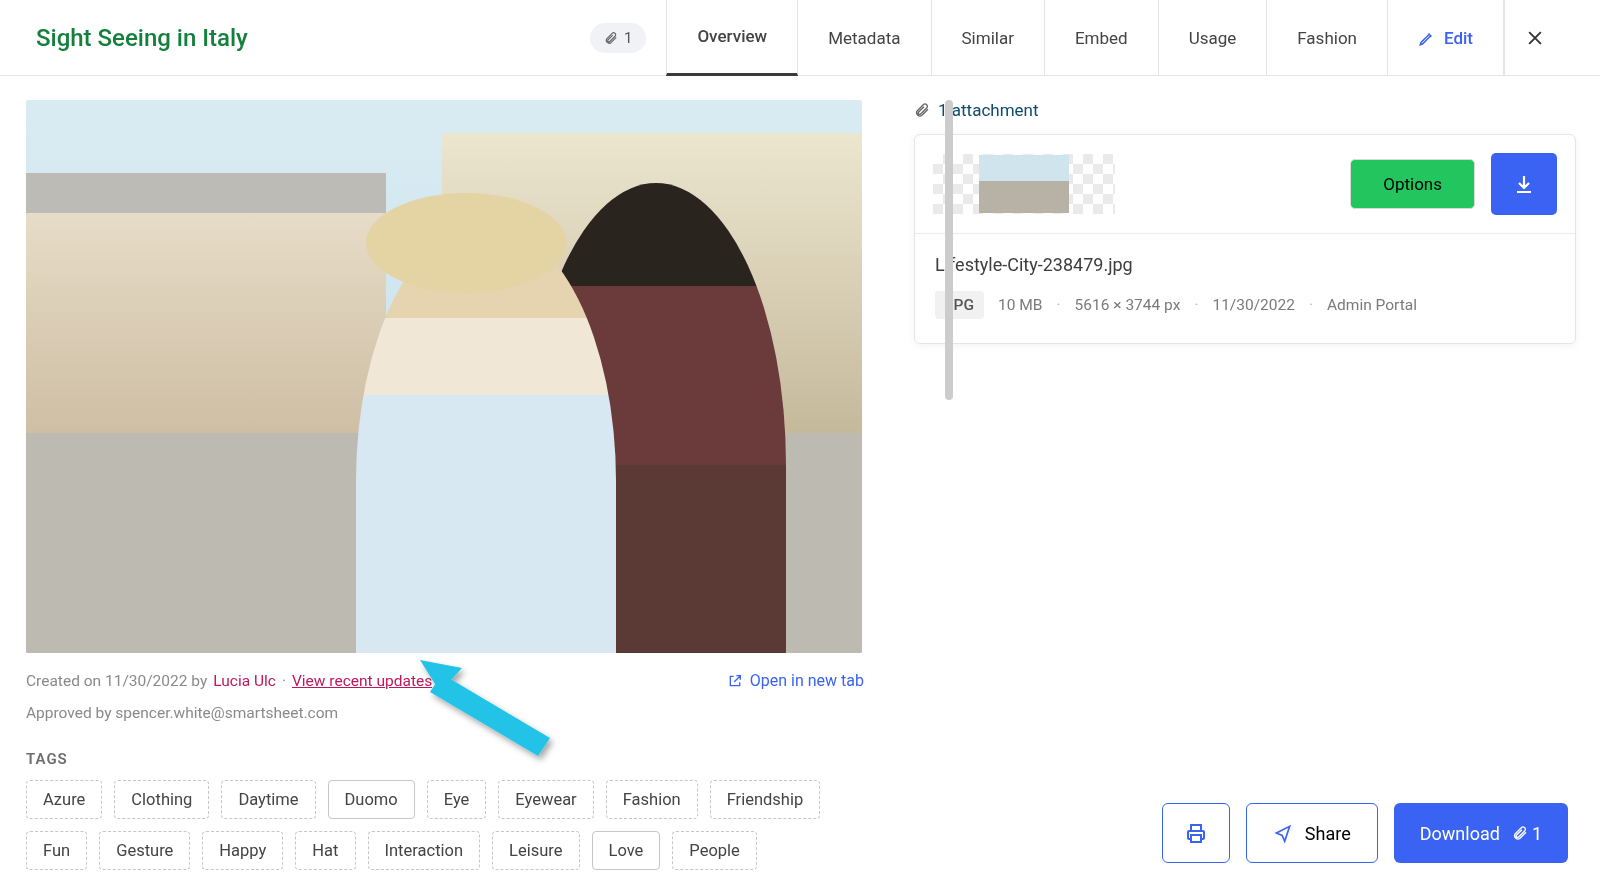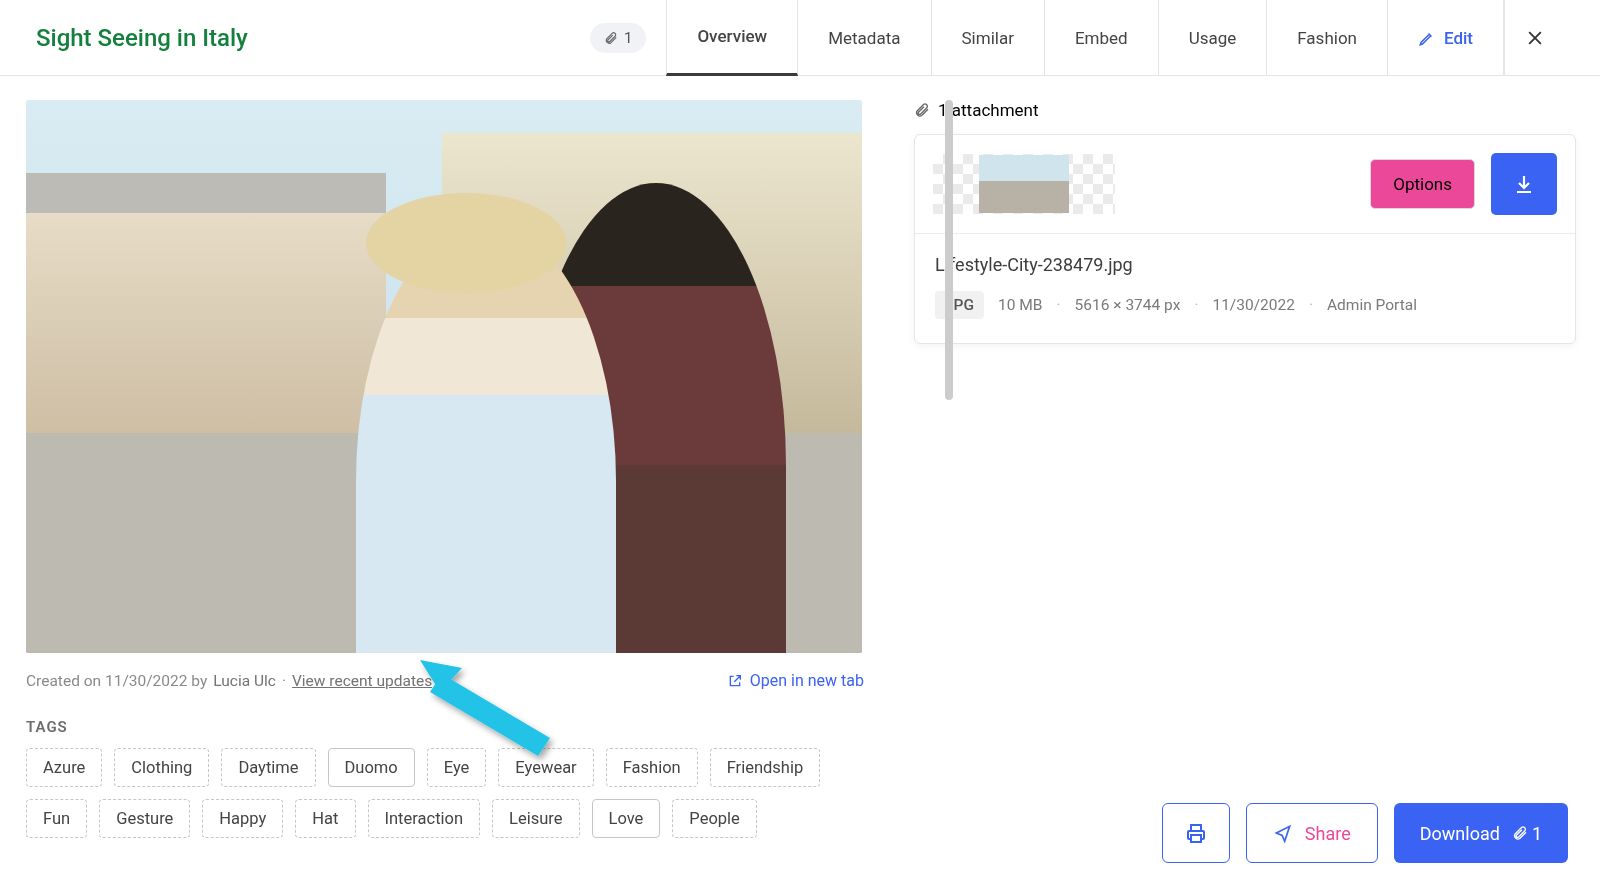--- a/index.html
+++ b/index.html
@@ -30,56 +30,56 @@
 .bldg.b1 { left:0; width:360px; height:300px; background:linear-gradient(#e7dcc7,#c9b99e); border-top:40px solid #bdbbb6; }
 .bldg.b2 { right:0; width:420px; height:340px; background:linear-gradient(#ece6cf,#c0b395); }
 .plaza { position:absolute; bottom:0; left:0; right:0; height:220px; background:#bdbab2; }
 .fig { position:absolute; bottom:0; border-radius:50% 50% 0 0 / 60% 60% 0 0; }
 .fig.w { left:330px; width:260px; height:430px; background:linear-gradient(180deg,#e6d3b0 0 22%, #f1e7d6 22% 40%, #d7e8f2 40% 100%); }
 .fig.m { left:500px; width:260px; height:470px; background:linear-gradient(180deg,#2a241e 0 22%, #6a3b3a 22% 60%, #5b3934 60% 100%); }
 .hat { position:absolute; left:340px; bottom:360px; width:200px; height:100px; border-radius:50%; background:#e4d3a3; }
 
 
 .meta-line { margin-top:18px; font-size:15.5px; color:#8a8a8a; display:flex; align-items:center; gap:6px; flex-wrap:wrap; }
-.meta-line .lk { color:#737373; cursor:pointer; }
+.meta-line .lk { color:#be185d; cursor:pointer; }
 .meta-line .ul { text-decoration:underline; }
 .meta-line.row2 { margin-top:14px; }
 .opentab { margin-left:auto; color:#3a63f3; font-size:16px; display:inline-flex; align-items:center; gap:7px; cursor:pointer; }
 
 
 .arrow-wrap { position:absolute; left:420px; top:660px; pointer-events:none; }
 .arrow-svg { width:160px; height:110px; }
 
 
 .tags-hdr { margin-top:28px; font-size:15px; letter-spacing:1px; color:#6d6d6d; font-weight:600; }
 .tags { margin-top:12px; display:flex; flex-wrap:wrap; gap:12px; }
 .tag { padding:9px 16px; border:1px dashed #c6c6c6; border-radius:4px; font-size:16.5px; color:#444; cursor:pointer; }
 .tag.solid { border-style:solid; }
 
 
-.att-hdr { display:flex; align-items:center; gap:8px; font-size:17px; color:#000000; margin-bottom:14px; }
+.att-hdr { display:flex; align-items:center; gap:8px; font-size:17px; color:#0c4a6e; margin-bottom:14px; }
 .att-card { border:1px solid #e5e5e5; border-radius:6px; box-shadow:0 2px 8px rgba(0,0,0,0.05); }
 .att-top { padding:18px; display:flex; align-items:center; gap:16px; border-bottom:1px solid #ececec; }
 .thumb { width:182px; height:60px; background:
   repeating-conic-gradient(#eaeaea 0 25%, #ffffff 0 50%) 0 0/20px 20px;
   position:relative; display:flex; align-items:center; justify-content:center;}
 .thumb-inner { width:90px; height:58px; background:linear-gradient(#cfe4ed 0 45%,#b8b2a6 45% 100%); }
-.opt-btn { margin-left:auto; border:1px solid #d9d9d9; background:#ec4899; border-radius:5px; padding:14px 22px; font-size:17px; cursor:pointer; }
+.opt-btn { margin-left:auto; border:1px solid #d9d9d9; background:#22c55e; border-radius:5px; padding:14px 32px; font-size:17px; cursor:pointer; }
 .dl-btn { width:66px; height:62px; background:#3a63f3; border-radius:5px; display:flex; align-items:center; justify-content:center; cursor:pointer; }
 
 .att-body { padding:20px 20px 24px 20px; }
 .fname { font-size:18px; color:#3d3d3d; margin-bottom:16px; }
 .chips { display:flex; align-items:center; gap:14px; font-size:15.5px; color:#7a7a7a; flex-wrap:wrap;}
 .chip { background:#f1f1f1; border-radius:4px; padding:5px 10px; font-weight:500; color:#555; }
 .dot { color:#b8b8b8; }
 
 
 .footer { position:absolute; right:32px; bottom:24px; display:flex; gap:16px; }
 .fbtn { height:60px; border-radius:6px; display:flex; align-items:center; justify-content:center; gap:12px; font-size:18px; cursor:pointer; padding:0 26px; }
-.fbtn.outline { border:1.5px solid #3a63f3; color:#ec4899; background:#fff; }
+.fbtn.outline { border:1.5px solid #3a63f3; color:#000000; background:#fff; }
 .fbtn.icon-only { width:68px; padding:0; }
 .fbtn.primary { background:#3a63f3; color:#fff; }
 .fbtn .pill { display:inline-flex; align-items:center; gap:4px; }
 
 svg { display:block; }
 </style>
 </head>
 <body>
 
 <div class="hdr">
@@ -128,20 +128,21 @@
       <span class="lk">Lucia Ulc</span>
       <span>·</span>
       <span class="lk ul">View recent updates</span>
       <span class="opentab">
         <svg width="16" height="16" viewBox="0 0 24 24" fill="none" stroke="#3a63f3" stroke-width="2">
             <path d="M14 4h6v6M20 4l-9 9M19 14v5H5V5h5"></path>
           </svg>
         <span>Open in new tab</span>
       </span>
     </div>
+    <div class="meta-line row2">Approved by spencer.white@smartsheet.com</div>
 
     <div class="tags-hdr">TAGS</div>
     <div class="tags" id="tags-container">
         <div class="tag">Azure</div>
         <div class="tag">Clothing</div>
         <div class="tag">Daytime</div>
         <div class="tag solid">Duomo</div>
         <div class="tag">Eye</div>
         <div class="tag">Eyewear</div>
         <div class="tag">Fashion</div>

